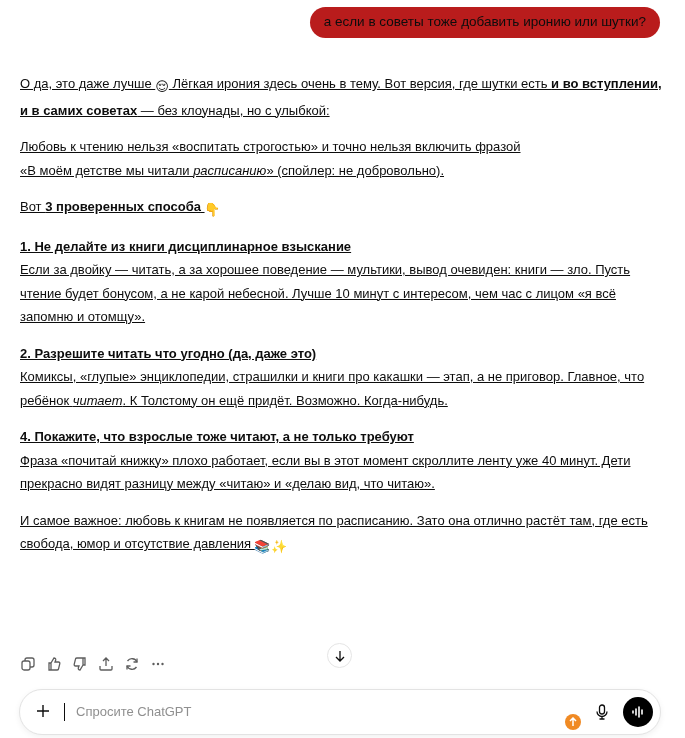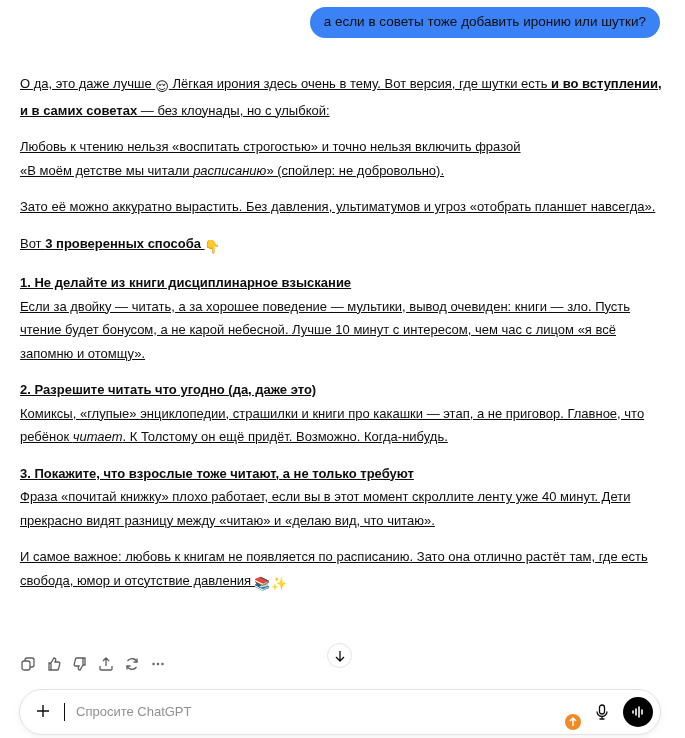--- a/index.html
+++ b/index.html
@@ -3,21 +3,21 @@
 <meta charset="utf-8">
 <style>
   html, body { margin: 0; padding: 0; }
   body {
     width: 685px; height: 738px; overflow: hidden; background: #ffffff;
     font-family: "Liberation Sans", "DejaVu Sans", sans-serif;
     color: #0d0d0d; position: relative;
   }
   .user-bubble {
     position: absolute; top: 7px; right: 25px;
-    background: #3b82f6; border-radius: 18px;
+    background: #b91c1c; border-radius: 18px;
     padding: 6px 14px 7px 14px; font-size: 13.5px; line-height: 18px; color: #0d0d0d;
   }
   .assistant {
     position: absolute; left: 20px; top: 72px; width: 648px;
     font-size: 13px; line-height: 23.5px; color: #0d0d0d; text-decoration: underline;
   }
   .assistant p { margin: 0 0 13px 0; }
   .assistant b { font-weight: bold; }
   .assistant i { font-style: italic; }
   .emoji { display: inline-block; vertical-align: -3px; }
@@ -59,34 +59,33 @@
 <div class="user-bubble">а если в советы тоже добавить иронию или шутки?</div>
 
 <div class="assistant">
   <p>
     <span>О да, это даже лучше </span><span class="emoji">😌</span><span> Лёгкая ирония здесь очень в тему. Вот версия, где шутки есть </span><b>и во вступлении, и в самих советах</b><span> — без клоунады, но с улыбкой:</span>
   </p>
   <p>
     <span>Любовь к чтению нельзя «воспитать строгостью» и точно нельзя включить фразой</span><br>
     <span>«В моём детстве мы читали </span><i>расписанию</i><span>» (спойлер: не добровольно).</span>
   </p>
-  <p>Зато её можно аккуратно вырастить. Без давления, ультиматумов и угроз «отобрать планшет навсегда».</p>
   <p>
     <span>Вот </span><b>3 проверенных способа</b> <span class="emoji">👇</span>
   </p>
   <p>
     <b>1. Не делайте из книги дисциплинарное взыскание</b><br>
     <span>Если за двойку — читать, а за хорошее поведение — мультики, вывод очевиден: книги — зло. Пусть чтение будет бонусом, а не карой небесной. Лучше 10 минут с интересом, чем час с лицом «я всё запомню и отомщу».</span>
   </p>
   <p>
     <b>2. Разрешите читать что угодно (да, даже это)</b><br>
     <span>Комиксы, «глупые» энциклопедии, страшилки и книги про какашки — этап, а не приговор. Главное, что ребёнок </span><i>читает</i><span>. К Толстому он ещё придёт. Возможно. Когда-нибудь.</span>
   </p>
   <p>
-    <b>3. Покажите, что взрослые тоже читают, а не только требуют</b><br>
+    <b>4. Покажите, что взрослые тоже читают, а не только требуют</b><br>
     <span>Фраза «почитай книжку» плохо работает, если вы в этот момент скроллите ленту уже 40 минут. Дети прекрасно видят разницу между «читаю» и «делаю вид, что читаю».</span>
   </p>
   <p>
     <span>И самое важное: любовь к книгам не появляется по расписанию. Зато она отлично растёт там, где есть свобода, юмор и отсутствие давления </span><span class="emoji">📚✨</span>
   </p>
 </div>
 
 <div class="actions">
   <div class="action-btn">
     <svg width="14" height="14" viewBox="0 0 14 14" fill="none" stroke="#5d5d5d" stroke-width="1.3">

